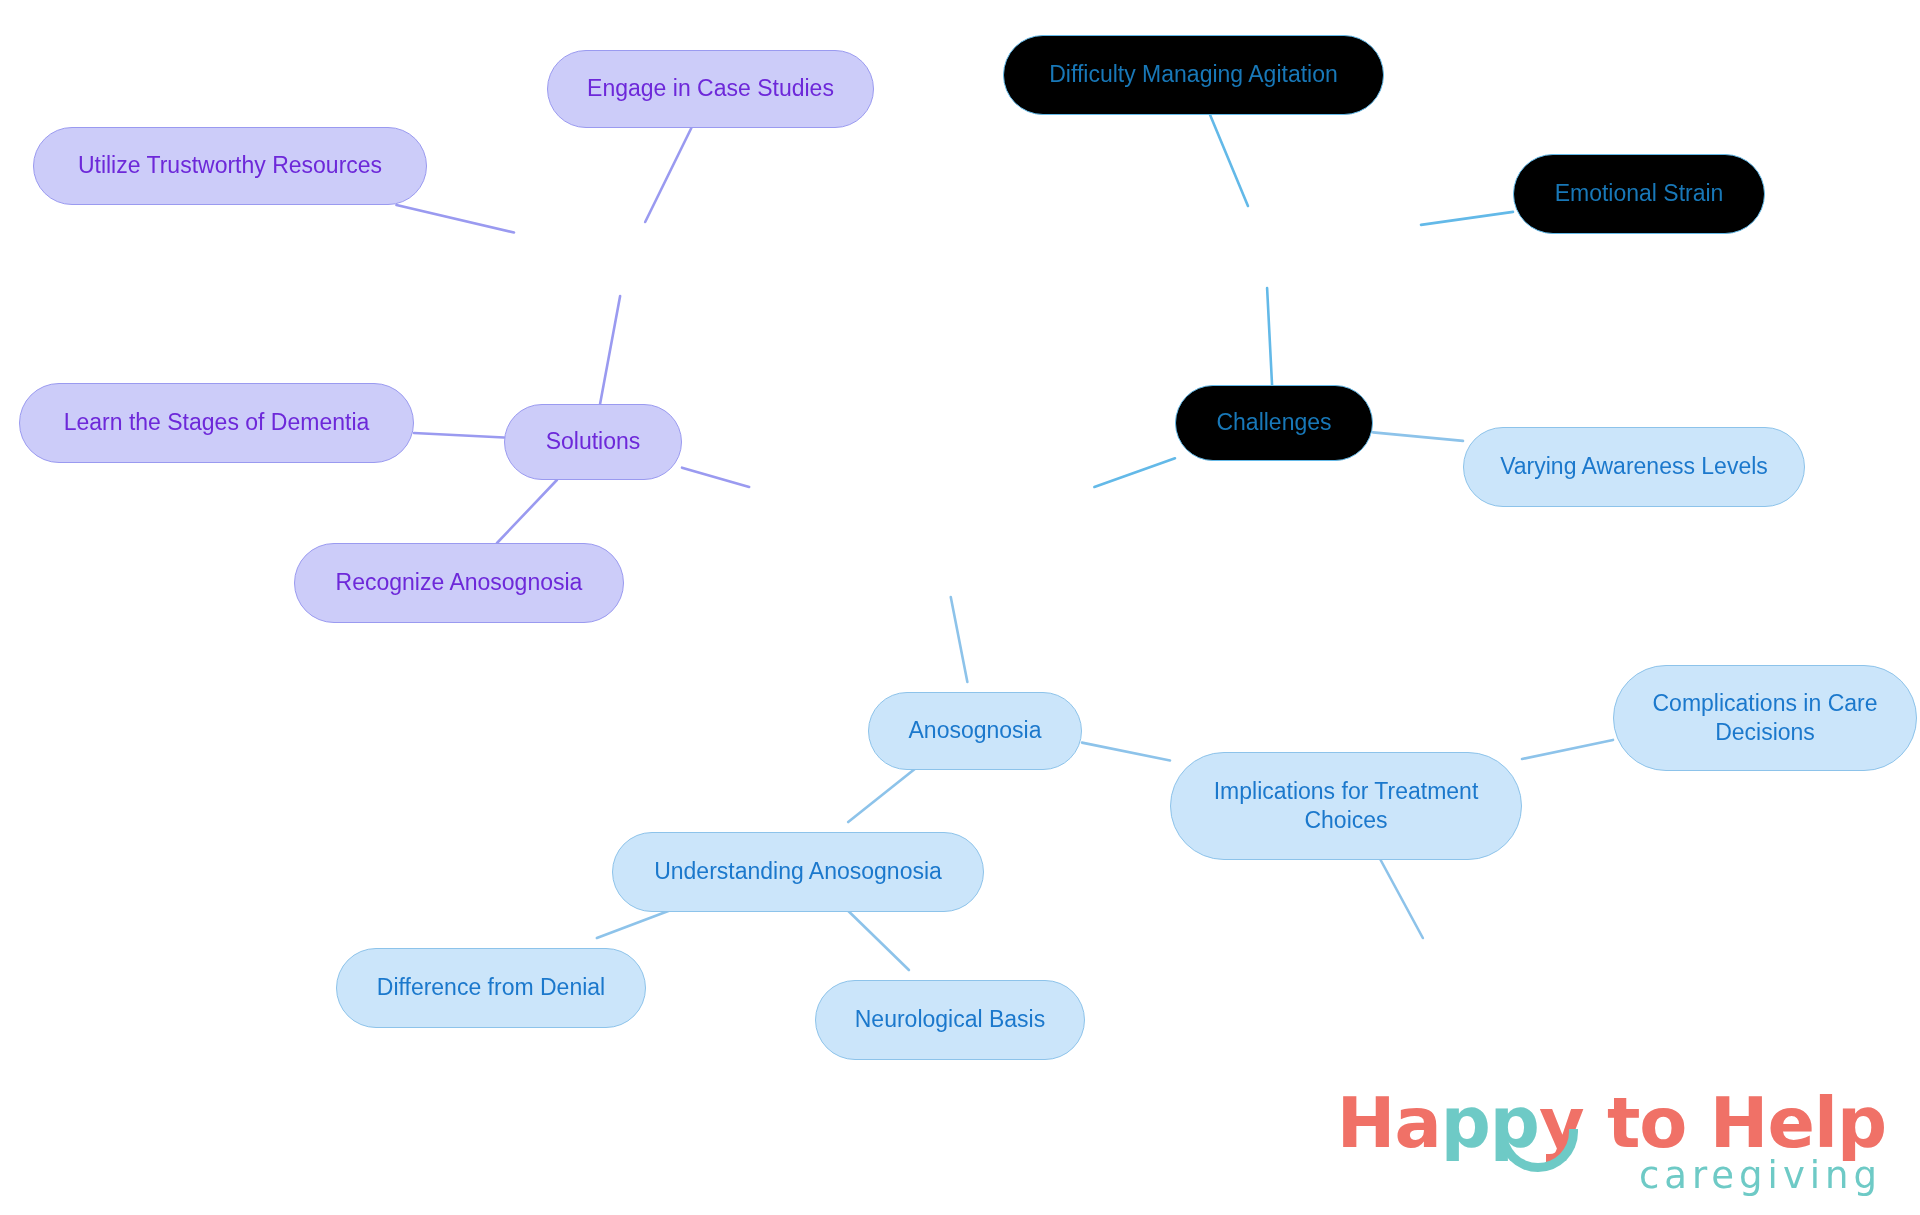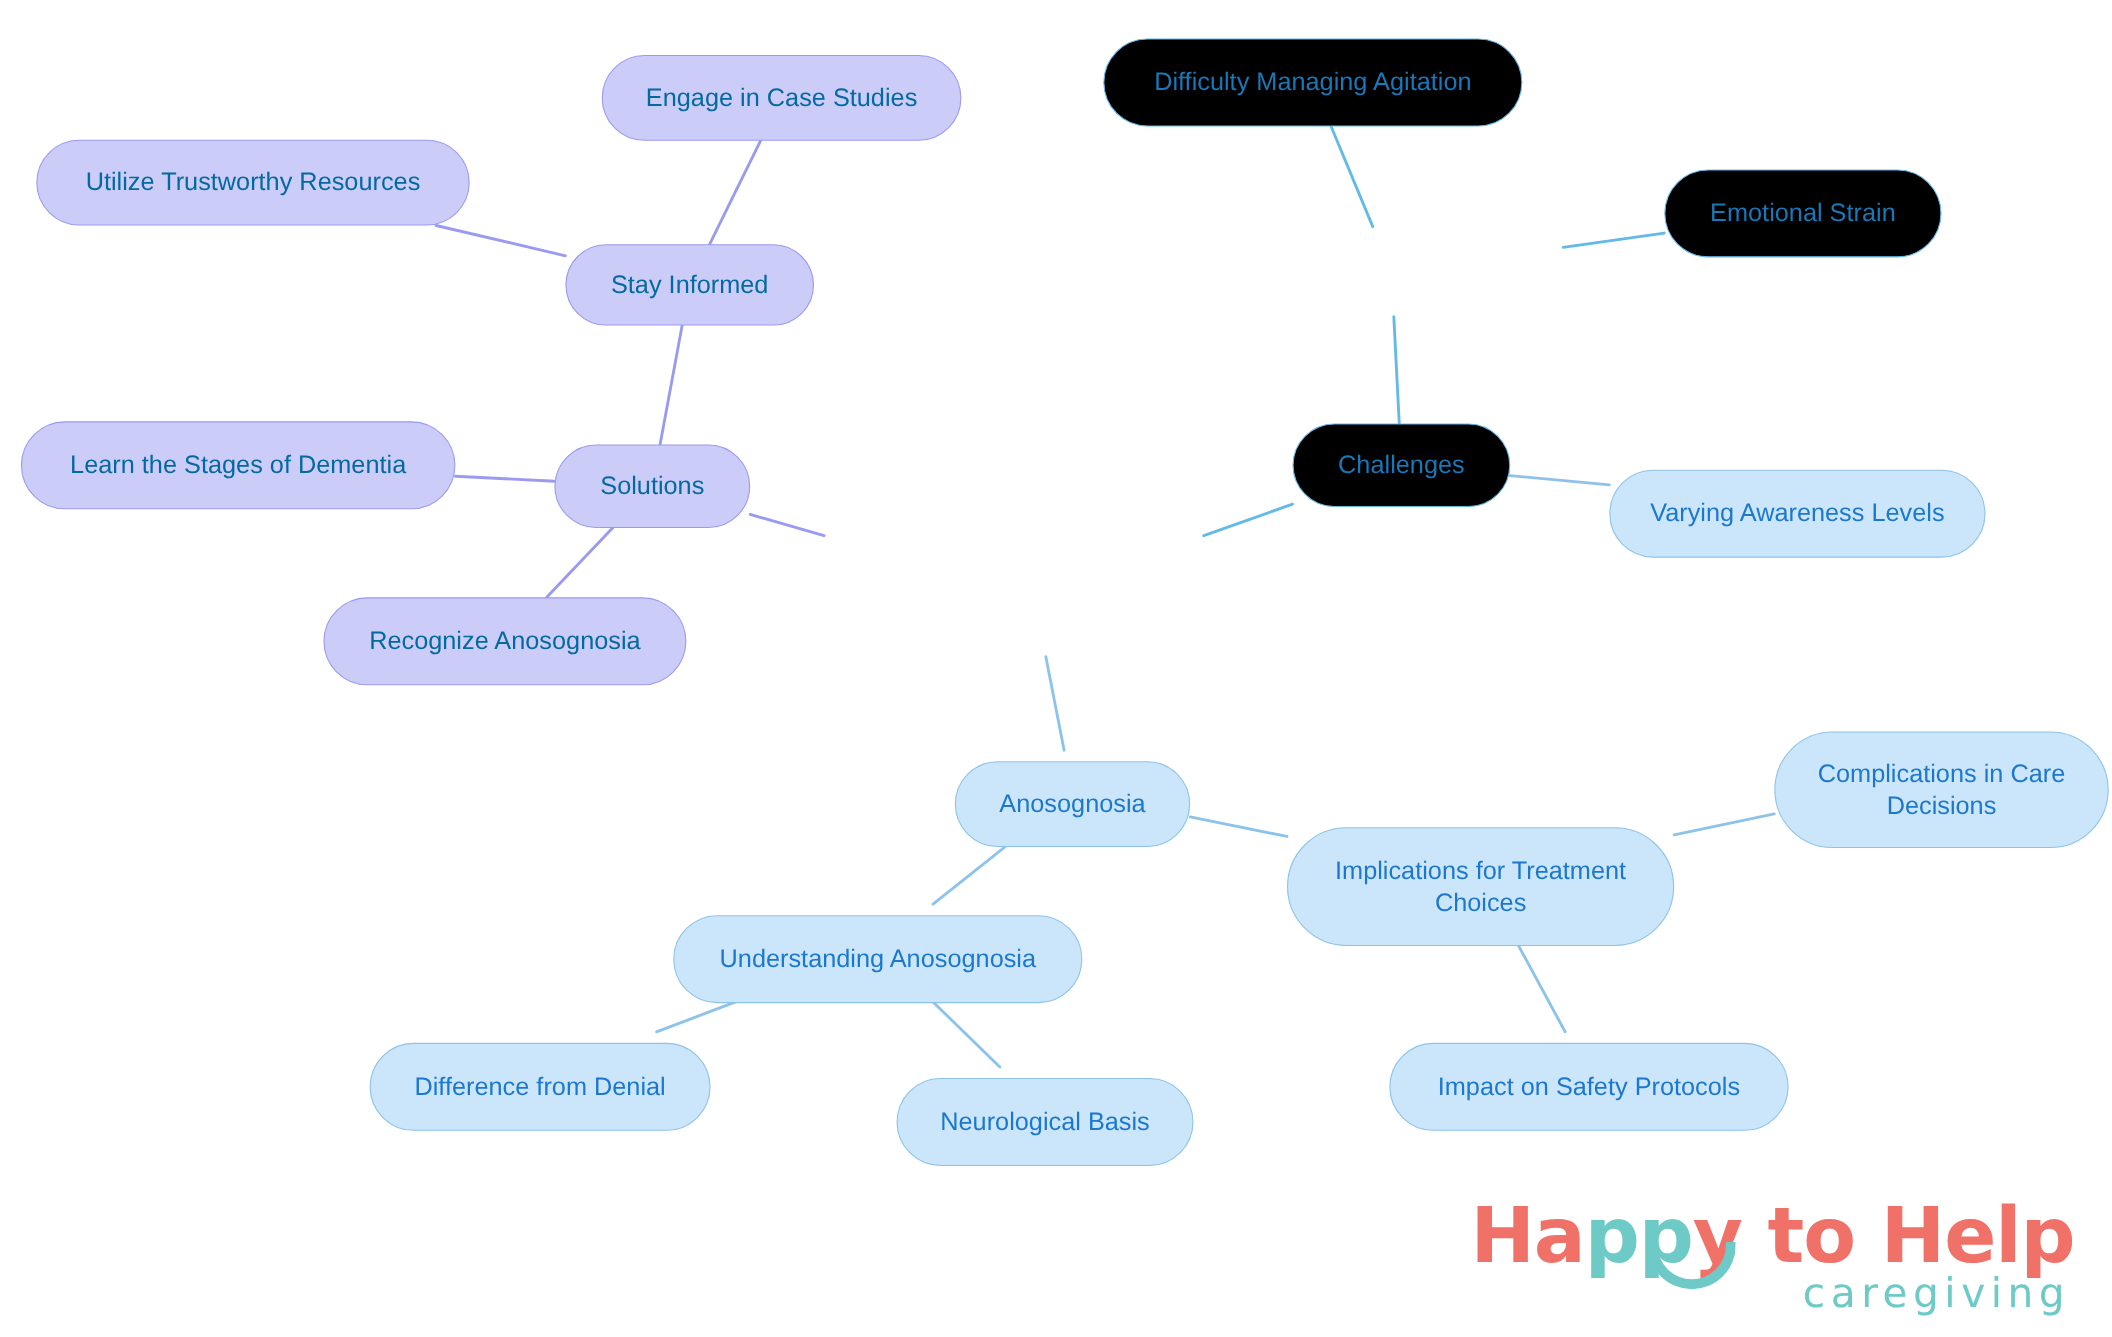--- a/index.html
+++ b/index.html
@@ -45,21 +45,21 @@
     background: #10141c;
     color: #ffffff;
     border: none;
     border-radius: 26px;
     font-size: 25px;
     letter-spacing: 0.1px;
   }
   .node.purple {
     background: #ccccf9;
     border: 1.6px solid #9a9af0;
-    color: #0369a1;
+    color: #6d28d9;
     font-size: 23px;
   }
   .node.blue-mid {
     background: #000000;
     border: 1.6px solid #63b9e8;
     color: #1878b8;
     font-size: 23px;
   }
   .node.blue-light {
     background: #cbe5fa;
@@ -125,36 +125,34 @@
       <line x1="1421" y1="224.89304812834226" x2="1513" y2="211.85561497326202" stroke="#63b9e8" stroke-width="2.6" stroke-linecap="round"></line>
       <line x1="967.3743016759777" y1="682" x2="950.754189944134" y2="597" stroke="#8dc3ea" stroke-width="2.6" stroke-linecap="round"></line>
       <line x1="926.0425531914893" y1="760" x2="848.2127659574468" y2="822" stroke="#8dc3ea" stroke-width="2.6" stroke-linecap="round"></line>
       <line x1="1082" y1="742.6307277628032" x2="1170" y2="760.4204851752022" stroke="#8dc3ea" stroke-width="2.6" stroke-linecap="round"></line>
       <line x1="692.1379310344828" y1="902" x2="596.8620689655172" y2="938" stroke="#8dc3ea" stroke-width="2.6" stroke-linecap="round"></line>
       <line x1="839.081081081081" y1="902" x2="908.918918918919" y2="970" stroke="#8dc3ea" stroke-width="2.6" stroke-linecap="round"></line>
       <line x1="1522" y1="759.0357995226731" x2="1613" y2="739.9236276849642" stroke="#8dc3ea" stroke-width="2.6" stroke-linecap="round"></line>
       <line x1="1375.2252747252746" y1="850" x2="1422.8516483516482" y2="938" stroke="#8dc3ea" stroke-width="2.6" stroke-linecap="round"></line>
     </svg>
     <div class="node purple" style="left: 504px; top: 404px; width: 178px; height: 76px;"><span>Solutions</span></div>
-    <div class="node purple" style="left: 514px; top: 222px; width: 226px; height: 74px;"><span>Stay Informed</span></div>
     <div class="node purple" style="left: 547px; top: 50px; width: 327px; height: 78px;"><span>Engage in Case Studies</span></div>
     <div class="node purple" style="left: 33px; top: 127px; width: 394px; height: 78px;"><span>Utilize Trustworthy Resources</span></div>
     <div class="node purple" style="left: 19px; top: 383px; width: 395px; height: 80px;"><span>Learn the Stages of Dementia</span></div>
     <div class="node purple" style="left: 294px; top: 543px; width: 330px; height: 80px;"><span>Recognize Anosognosia</span></div>
     <div class="node blue-mid" style="left: 1175px; top: 385px; width: 198px; height: 76px;"><span>Challenges</span></div>
     <div class="node blue-mid" style="left: 1003px; top: 35px; width: 381px; height: 80px;"><span>Difficulty Managing Agitation</span></div>
     <div class="node blue-mid" style="left: 1513px; top: 154px; width: 252px; height: 80px;"><span>Emotional Strain</span></div>
     <div class="node blue-light" style="left: 1463px; top: 417px; width: 342px; height: 80px;"><span>Varying Awareness Levels</span></div>
     <div class="node blue-light" style="left: 868px; top: 682px; width: 214px; height: 78px;"><span>Anosognosia</span></div>
     <div class="node blue-light" style="left: 612px; top: 822px; width: 372px; height: 80px;"><span>Understanding Anosognosia</span></div>
     <div class="node blue-light" style="left: 336px; top: 938px; width: 310px; height: 80px;"><span>Difference from Denial</span></div>
     <div class="node blue-light" style="left: 815px; top: 970px; width: 270px; height: 80px;"><span>Neurological Basis</span></div>
     <div class="node blue-light" style="left: 1170px; top: 742px; width: 352px; height: 108px;"><span>Implications for Treatment
 Choices</span></div>
     <div class="node blue-light" style="left: 1613px; top: 655px; width: 304px; height: 106px;"><span>Complications in Care
 Decisions</span></div>
-    <div class="node blue-light" style="left: 1263px; top: 938px; width: 363px; height: 80px;"><span>Impact on Safety Protocols</span></div>
   </div>
 
 <div class="logo">
   <div class="logo-main"><span>Ha</span><span class="logo-pp">pp</span><span>y</span><span> to Help</span><span class="logo-smile"></span></div>
   <div class="logo-sub">caregiving</div>
 </div>
 
 </body></html>

